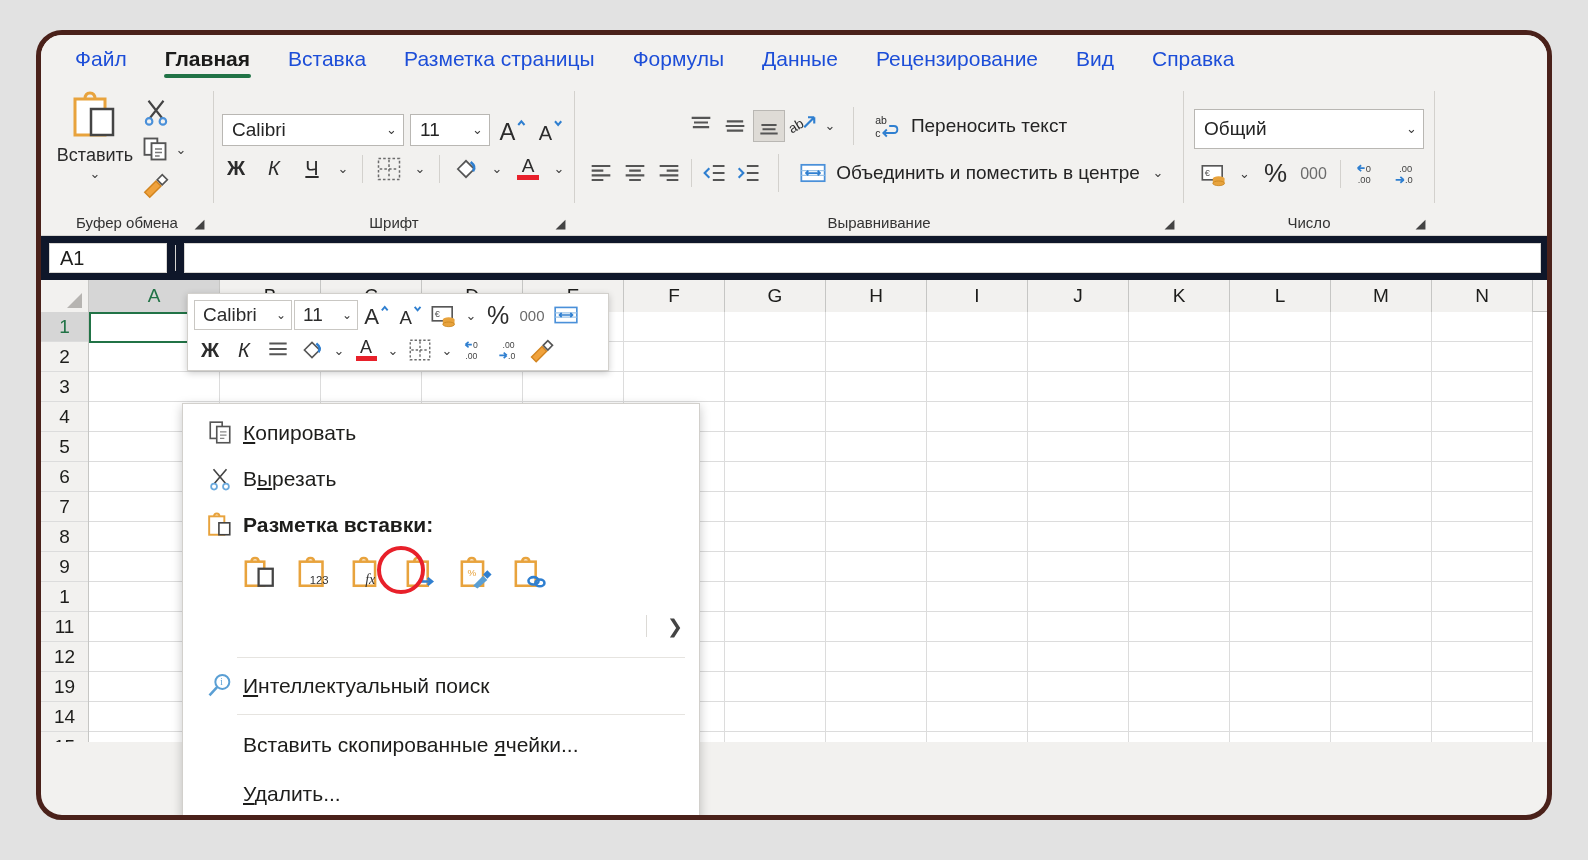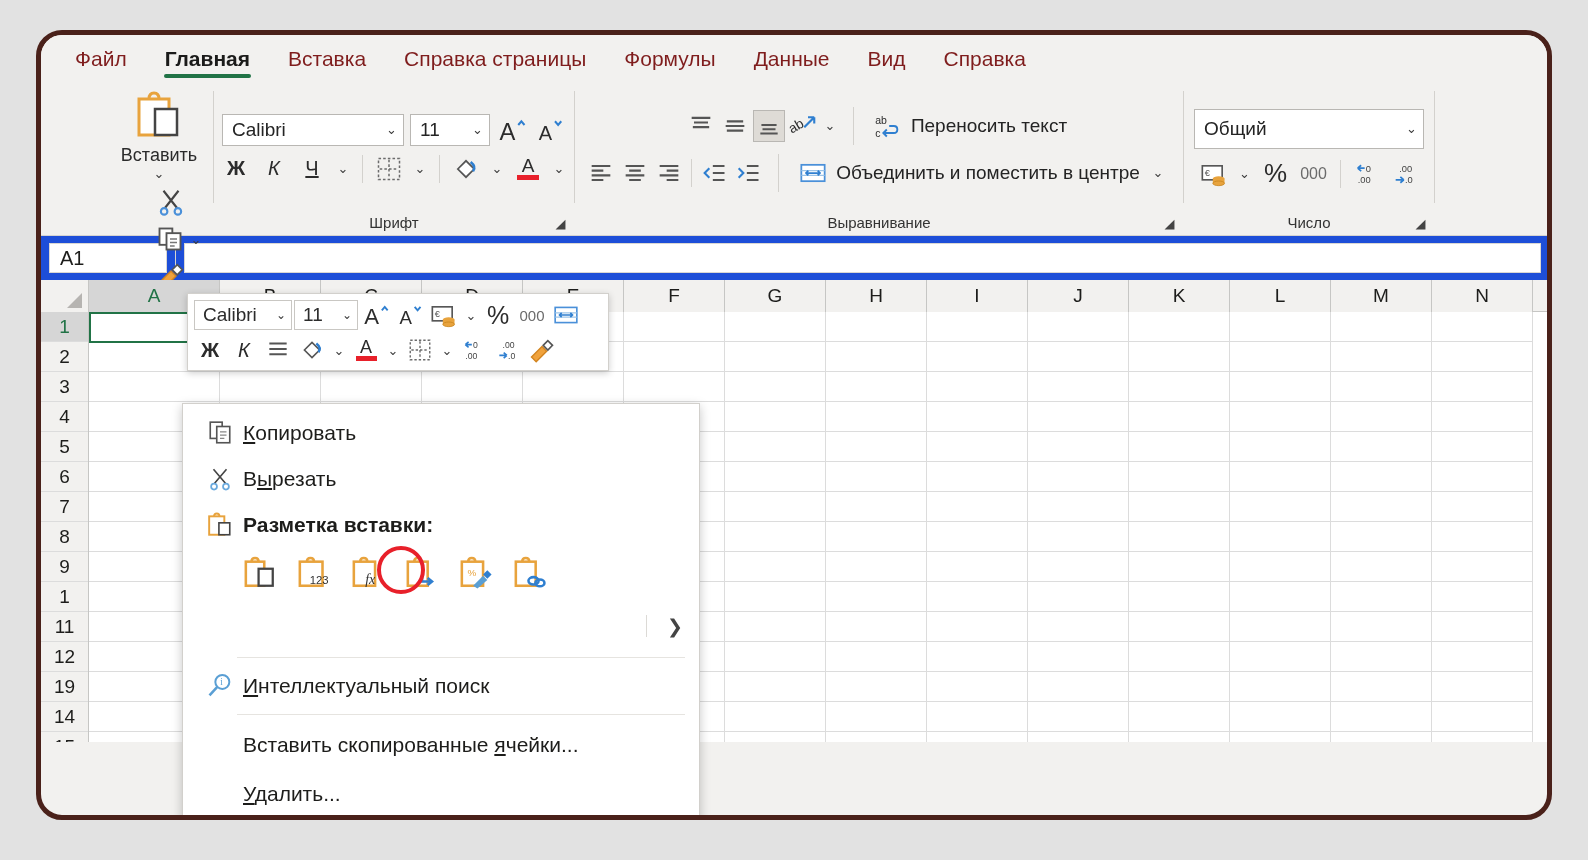--- a/index.html
+++ b/index.html
@@ -27,21 +27,21 @@
     height: 50px;
     background: #f2f1ef;
     display: flex;
     align-items: center;
     padding-left: 16px;
     gap: 2px;
   }
   .tab {
     position: relative;
     font-size: 21px;
-    color: #7f1d1d;
+    color: #1d4ed8;
     padding: 6px 18px 9px 18px;
     white-space: nowrap;
     cursor: default;
   }
   .tab.active { font-weight: bold; color: #1b1b1a; }
   .tab.active::after {
     content: "";
     position: absolute;
     left: 17px; right: 17px; bottom: 2px;
     height: 4px; background: #217346; border-radius: 2px;
@@ -66,21 +66,21 @@
     width: 1px; background: #d3d1cd; margin: 6px 0 32px 0;
   }
   .dialog-launcher {
     position: absolute; right: 6px; bottom: 4px;
     width: 15px; height: 15px; color: #444; font-size: 13px;
     line-height: 15px;
   }
 
   
   #grp-clipboard { width: 172px; }
-  #grp-clipboard .rbody { align-items: flex-end; padding-top: 6px; flex-direction: column; }
+  #grp-clipboard .rbody { align-items: flex-start; padding-top: 6px; }
   .paste-big { width: 92px; display: flex; flex-direction: column; align-items: center; cursor: default; }
   .paste-big .lbl { font-size: 18px; color: #2b2b2b; margin-top: 2px; }
   .clip-small { display: flex; flex-direction: column; gap: 3px; padding-top: 4px; }
   .clip-row { display: flex; align-items: center; gap: 3px; height: 34px; }
 
   
   #grp-font { width: 360px; }
   #grp-font .rbody { flex-direction: column; justify-content: center; gap: 7px; padding-top: 8px; }
   .fr { display: flex; align-items: center; gap: 6px; }
   .combo {
@@ -113,21 +113,21 @@
 
   
   #grp-styles { width: 120px; }
   #grp-styles .rbody { flex-direction: column; align-items: center; justify-content: center; }
   .clip-lbl { font-size: 19px; color: #2b2b2b; text-align: center; line-height: 1.25; white-space: nowrap;}
 
   #ribbon-bottom-line { height: 1px; background: #d6d4d0; }
 
   
   #formulabar {
-    height: 44px; background: #1d4ed8;
+    height: 44px; background: #0f172a;
     display: flex; align-items: center; padding: 0 6px 0 8px; gap: 8px;
   }
   #namebox {
     width: 118px; height: 30px; background: #fff; border: 1px solid #d9d7d3;
     display: flex; align-items: center; padding-left: 10px;
     font-size: 20px; color: #1d1d1b;
   }
   #fx-sep { width: 1px; height: 26px; background: #d6d4d0; }
   #formula-input { flex: 1; height: 30px; background: #fff; border: 1px solid #d9d7d3; }
 
@@ -212,23 +212,24 @@
 </style>
 </head>
 <body>
 
 <div id="app-frame">
 
   <div id="tabbar">
     <div class="tab">Файл</div>
     <div class="tab active">Главная</div>
     <div class="tab">Вставка</div>
-    <div class="tab">Справка страницы</div>
+    <div class="tab">Разметка страницы</div>
     <div class="tab">Формулы</div>
     <div class="tab">Данные</div>
+    <div class="tab">Рецензирование</div>
     <div class="tab">Вид</div>
     <div class="tab">Справка</div>
   </div>
 
   <div id="ribbon">
 
     <div class="rgroup" id="grp-clipboard">
       <div class="rbody">
         <div class="paste-big">
           <span>

